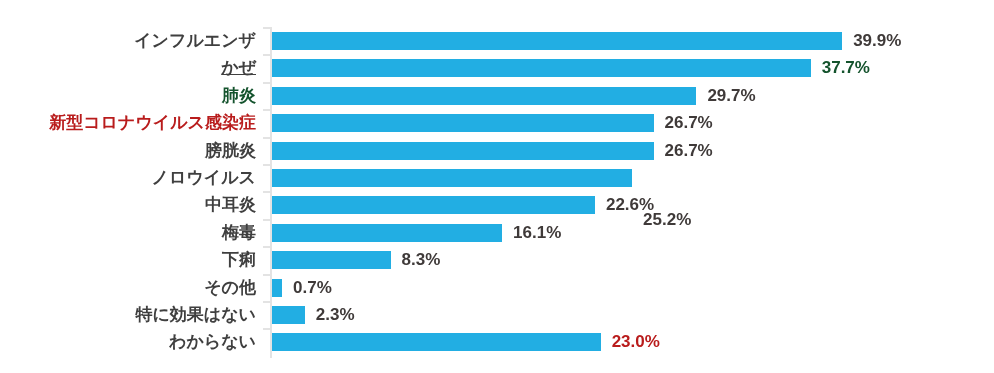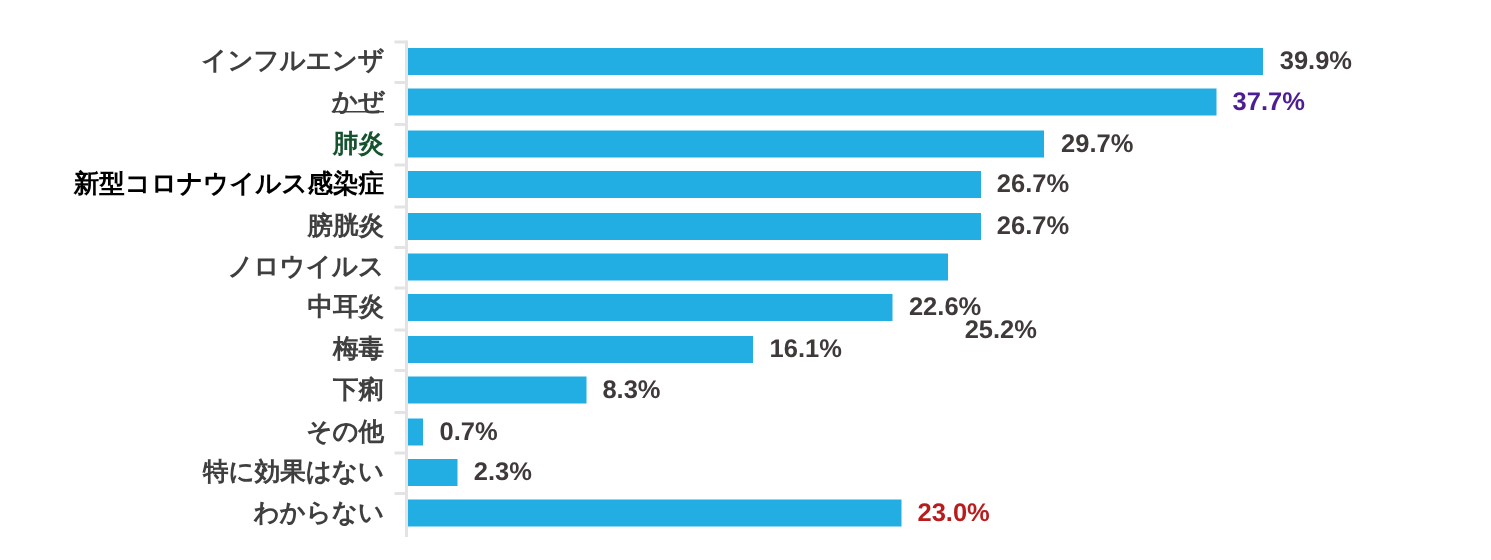--- a/index.html
+++ b/index.html
@@ -103,31 +103,31 @@
         <div class="row" style="top: 27px;">
           <div class="tick" style="background: rgb(227, 227, 227);"></div>
           <div class="cat-label" style="color: rgb(63, 63, 63);">インフルエンザ</div>
           <div class="bar" style="width: 570.171px; background: rgb(34, 174, 227);"></div>
           <div class="val-label" style="left: 853.171px; color: rgb(63, 58, 57);">39.9%</div>
         </div>
         <div class="row" style="top: 54.4px;">
           <div class="tick" style="background: rgb(227, 227, 227);"></div>
           <div class="cat-label" style="color: rgb(63, 63, 63); text-decoration: underline;">かぜ</div>
           <div class="bar" style="width: 538.733px; background: rgb(34, 174, 227);"></div>
-          <div class="val-label" style="left: 821.733px; color: #4c1d95;">37.7%</div>
+          <div class="val-label" style="left: 821.733px; color: #14532d;">37.7%</div>
         </div>
         <div class="row" style="top: 81.8px;">
           <div class="tick" style="background: rgb(227, 227, 227);"></div>
           <div class="cat-label" style="color: #14532d;">肺炎</div>
           <div class="bar" style="width: 424.413px; background: rgb(34, 174, 227);"></div>
           <div class="val-label" style="left: 707.413px; color: rgb(63, 58, 57);">29.7%</div>
         </div>
         <div class="row" style="top: 109.2px;">
           <div class="tick" style="background: rgb(227, 227, 227);"></div>
-          <div class="cat-label" style="color: #000000;">新型コロナウイルス感染症</div>
+          <div class="cat-label" style="color: #b91c1c;">新型コロナウイルス感染症</div>
           <div class="bar" style="width: 381.543px; background: rgb(34, 174, 227);"></div>
           <div class="val-label" style="left: 664.543px; color: rgb(63, 58, 57);">26.7%</div>
         </div>
         <div class="row" style="top: 136.6px;">
           <div class="tick" style="background: rgb(227, 227, 227);"></div>
           <div class="cat-label" style="color: rgb(63, 63, 63);">膀胱炎</div>
           <div class="bar" style="width: 381.543px; background: rgb(34, 174, 227);"></div>
           <div class="val-label" style="left: 664.543px; color: rgb(63, 58, 57);">26.7%</div>
         </div>
         <div class="row" style="top: 164px;">

